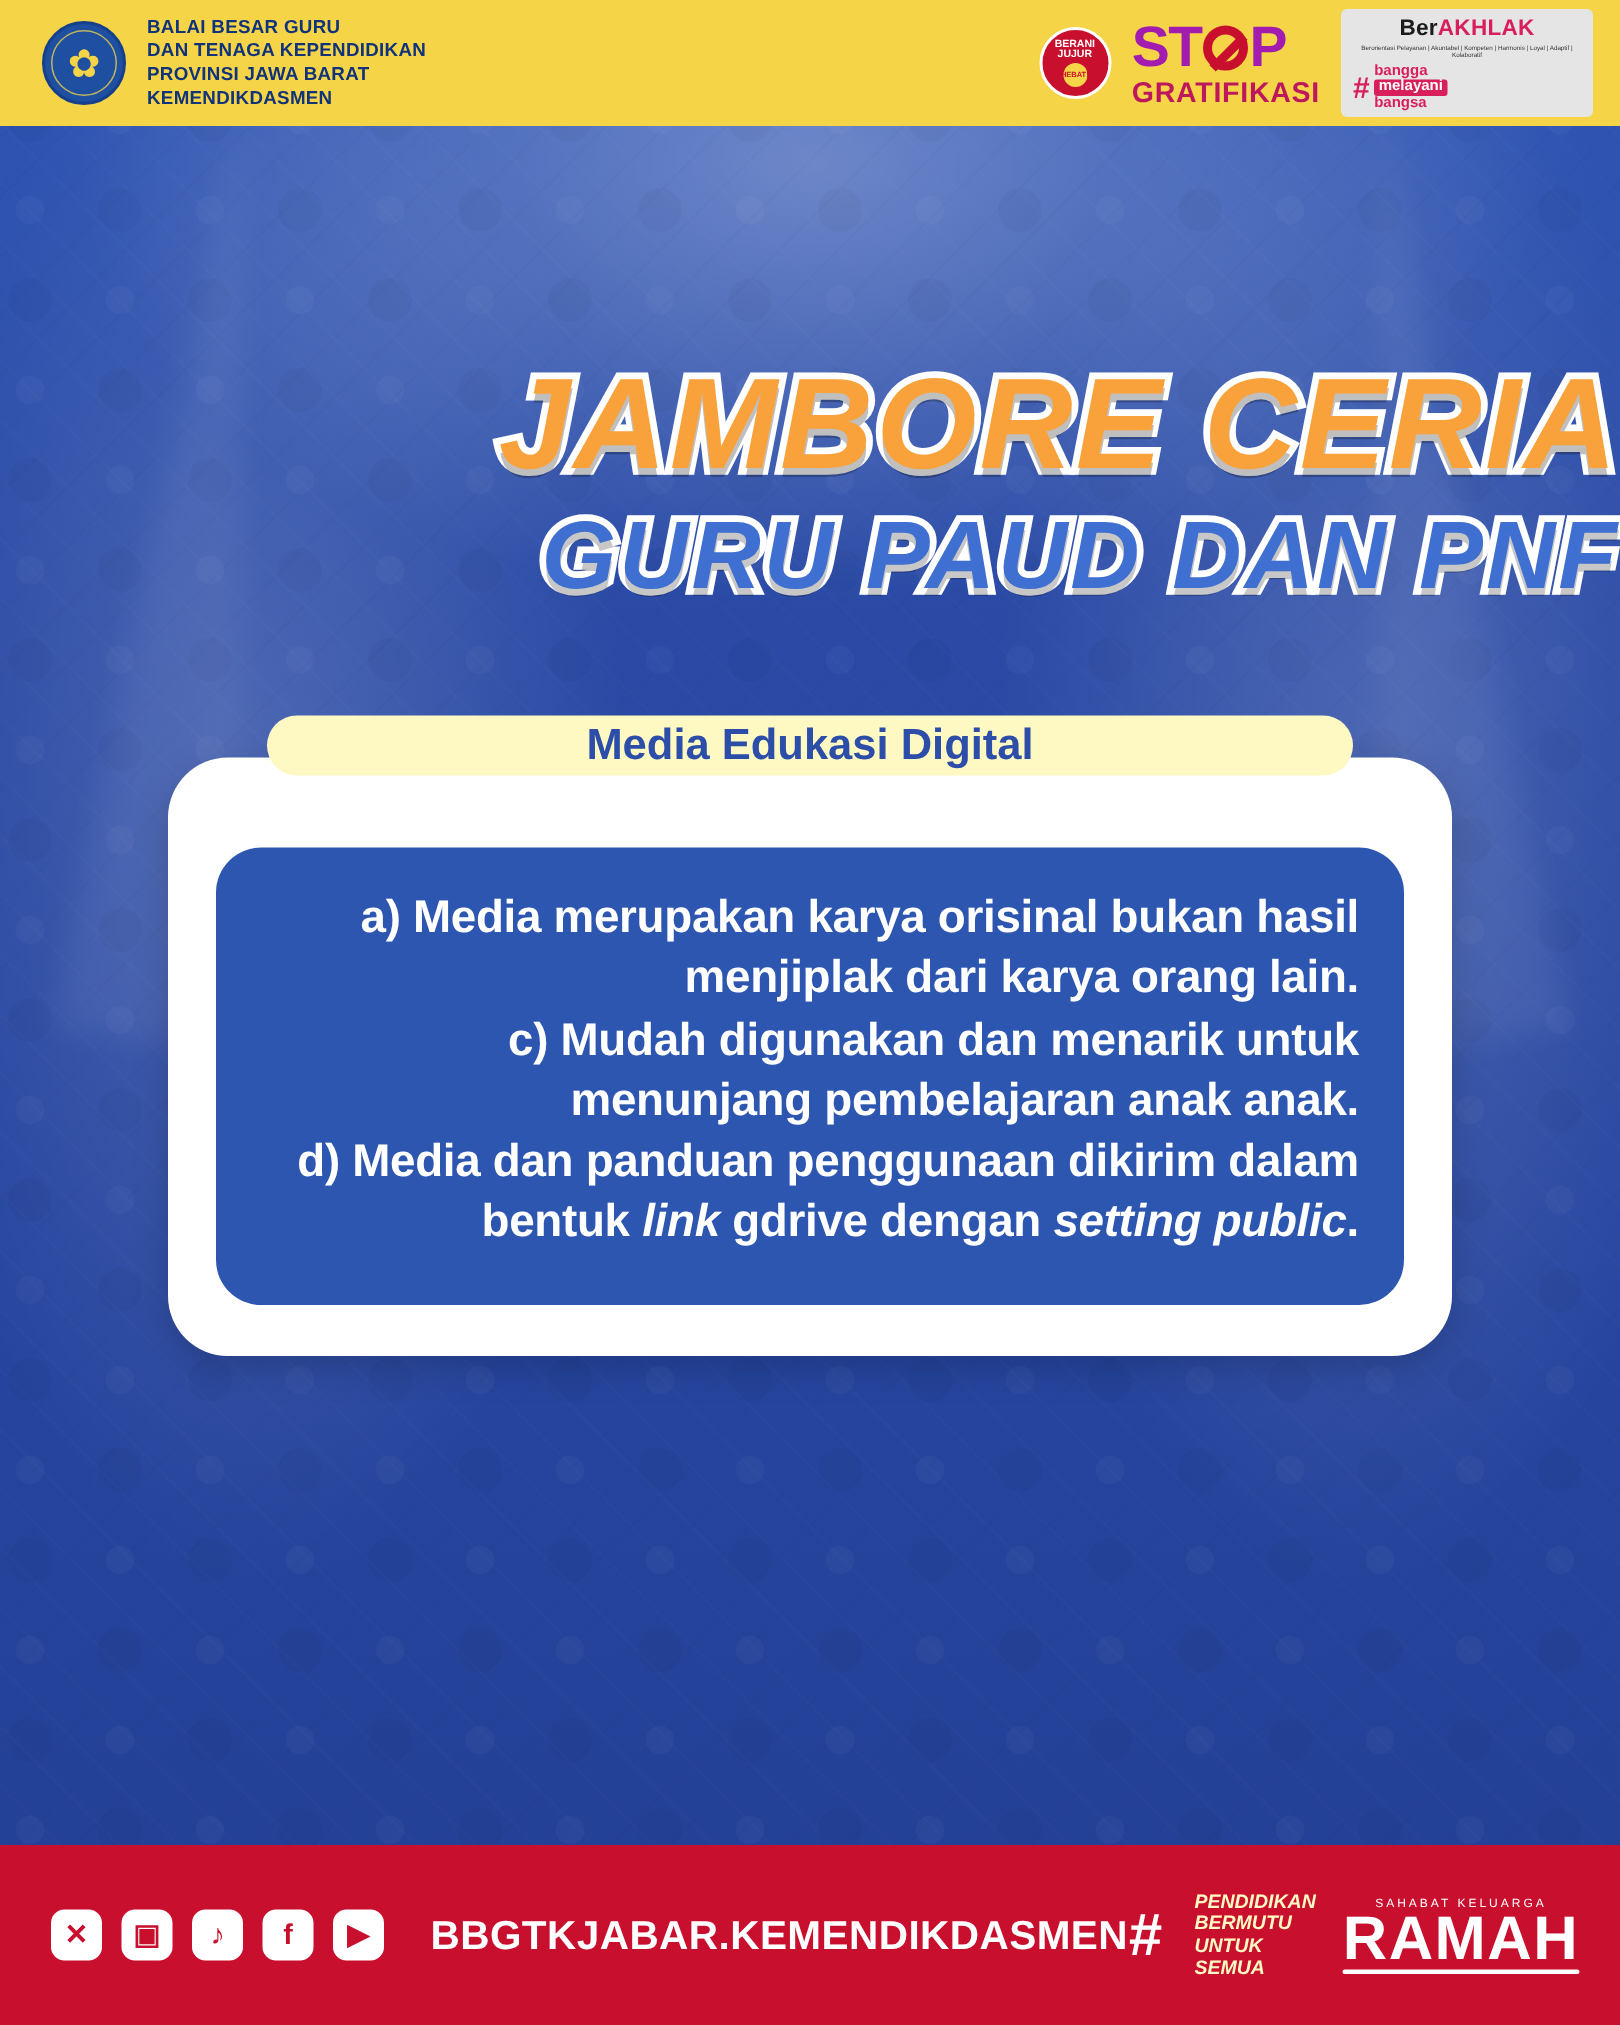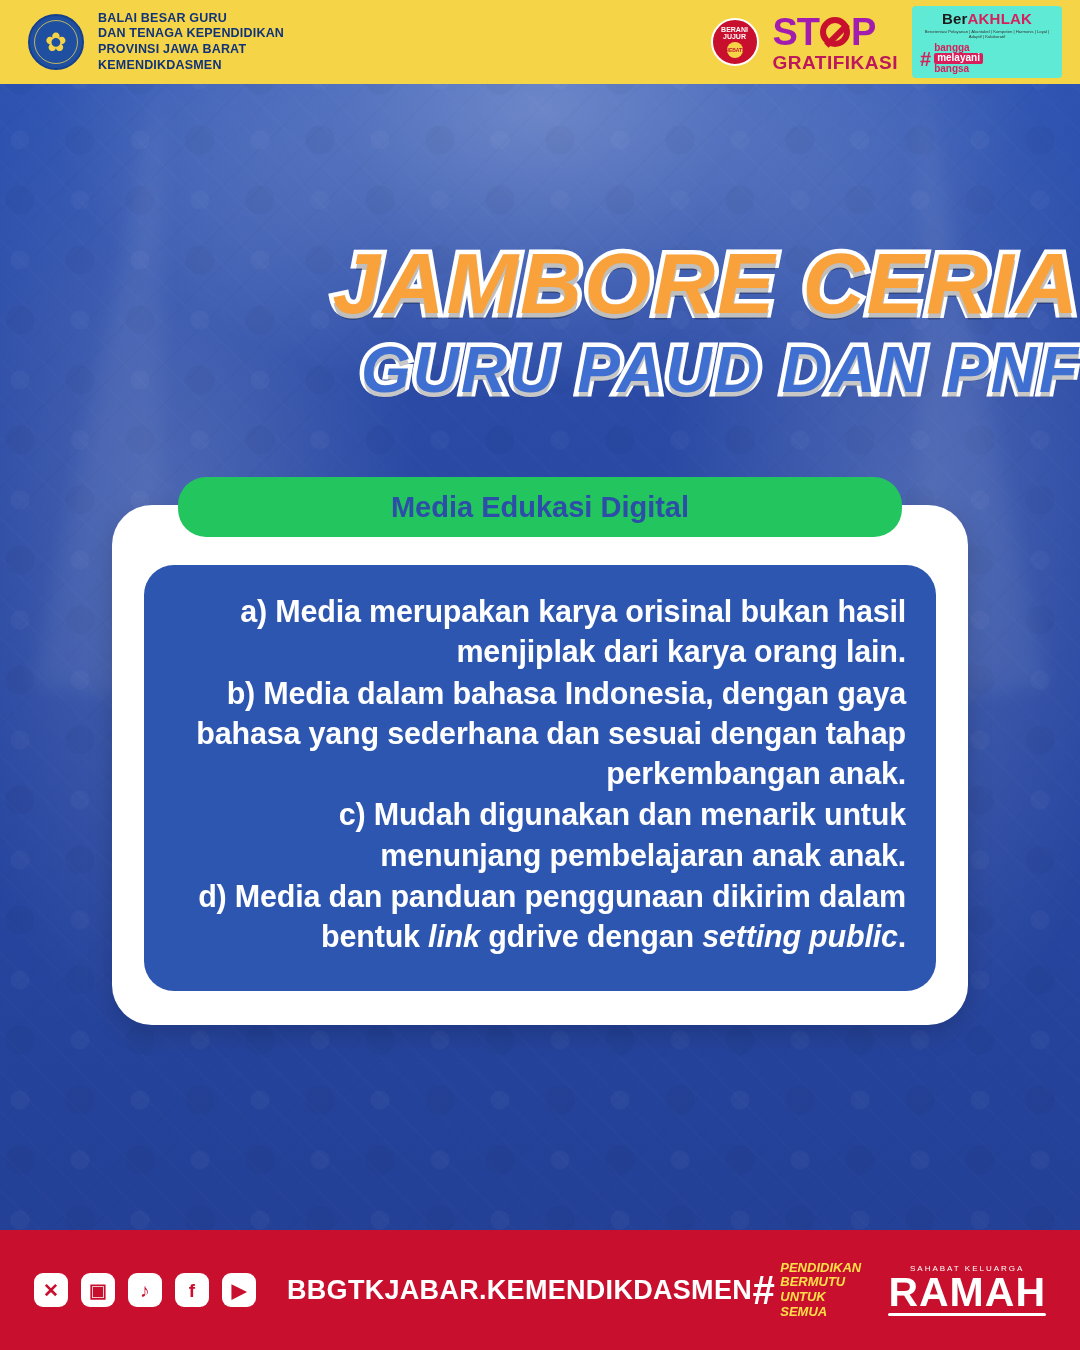--- a/index.html
+++ b/index.html
@@ -109,21 +109,21 @@
     position:relative;
   }
   .stop-word .o::after{
     content:""; position:absolute; left:-4px; top:9px; width:30px; height:6px;
     background:#c8102e; transform:rotate(-45deg);
   }
   .gratifikasi {
     font-size:19px; font-weight:bold; color:#be185d; letter-spacing:.5px; margin-top:2px;
   }
   .berakhlak {
-    background:#5eead4; border-radius:4px; padding:4px 8px; width:150px;
+    background:#e5e5e5; border-radius:4px; padding:4px 8px; width:168px;
     text-align:center;
   }
   .berakhlak .ba-title {
     font-size:15px; font-weight:bold; color:#1b1b1b; letter-spacing:.2px;
   }
   .berakhlak .ba-title .ak { color:#d81f5c; }
   .berakhlak .ba-sub {
     font-size:4.2px; color:#333; line-height:1.35; margin:2px 0 3px;
   }
   .berakhlak .ba-bangga {
@@ -159,22 +159,22 @@
 
   
   .card-outer {
     position:absolute; left:112px; right:112px; top:505px;
     background:#ffffff; border-radius:40px;
     padding:60px 32px 34px;
     z-index:4;
     box-shadow:0 8px 24px rgba(0,0,0,0.18);
   }
   .pill {
-    position:absolute; top:-28px; left:66px; right:66px; height:60px;
-    background:#22c55e; border-radius:28px;
+    position:absolute; top:-28px; left:66px; right:66px; height:40px;
+    background:#fef9c3; border-radius:28px;
     display:flex; align-items:center; justify-content:center;
   }
   .pill span {
     color:#2d4ea8; font-size:29px; font-weight:bold;
   }
   .card-inner {
     background:#2d56b0; border-radius:30px;
     padding:26px 30px 34px;
   }
   .body-text {
@@ -198,21 +198,21 @@
     display:flex; align-items:center; justify-content:center;
     color:#c8102e; font-size:19px; font-weight:bold; line-height:1;
   }
   .handle {
     color:#ffffff; font-size:27px; font-weight:bold; margin-left:18px; letter-spacing:.3px;
   }
   .footer-right { display:flex; align-items:center; gap:18px; }
   .pbs { display:flex; align-items:center; gap:6px; }
   .pbs .hash { color:#fff; font-size:40px; font-weight:bold; font-style:italic; line-height:.9; }
   .pbs .pbs-text {
-    color:#fde047; font-size:13px; font-weight:bold; line-height:1.12; font-style:italic;
+    color:#fef9c3; font-size:13px; font-weight:bold; line-height:1.12; font-style:italic;margin-left:16px;
   }
   .ramah-block { text-align:center; }
   .ramah-top { color:#ffffff; font-size:8px; letter-spacing:2px; }
   .ramah { color:#ffffff; font-size:41px; font-weight:bold; letter-spacing:1px; line-height:.95; }
   .ramah-underline { height:3px; background:#fff; border-radius:3px; margin-top:2px; }
 </style>
 </head>
 <body>
 
 <div class="bg">
@@ -274,21 +274,20 @@
   <div class="title-sub">GURU PAUD DAN PNF</div>
 </div>
 
 <div class="card-outer">
   <div class="pill">
     <span>Media Edukasi Digital</span>
   </div>
   <div class="card-inner">
     <div class="body-text">
       <p> a) Media merupakan karya orisinal bukan hasil menjiplak dari karya orang lain.</p>
-      <p>b) Media dalam bahasa Indonesia, dengan gaya bahasa yang sederhana dan sesuai dengan tahap perkembangan anak.</p>
       <p>c) Mudah digunakan dan menarik untuk menunjang pembelajaran anak anak.</p>
       <p>
         <span>d) Media dan panduan penggunaan dikirim dalam bentuk </span><i>link</i><span> gdrive dengan </span><i>setting public</i><span>.</span>
       </p>
     </div>
   </div>
 </div>
 
 <div class="footer">
   <div class="socials">

